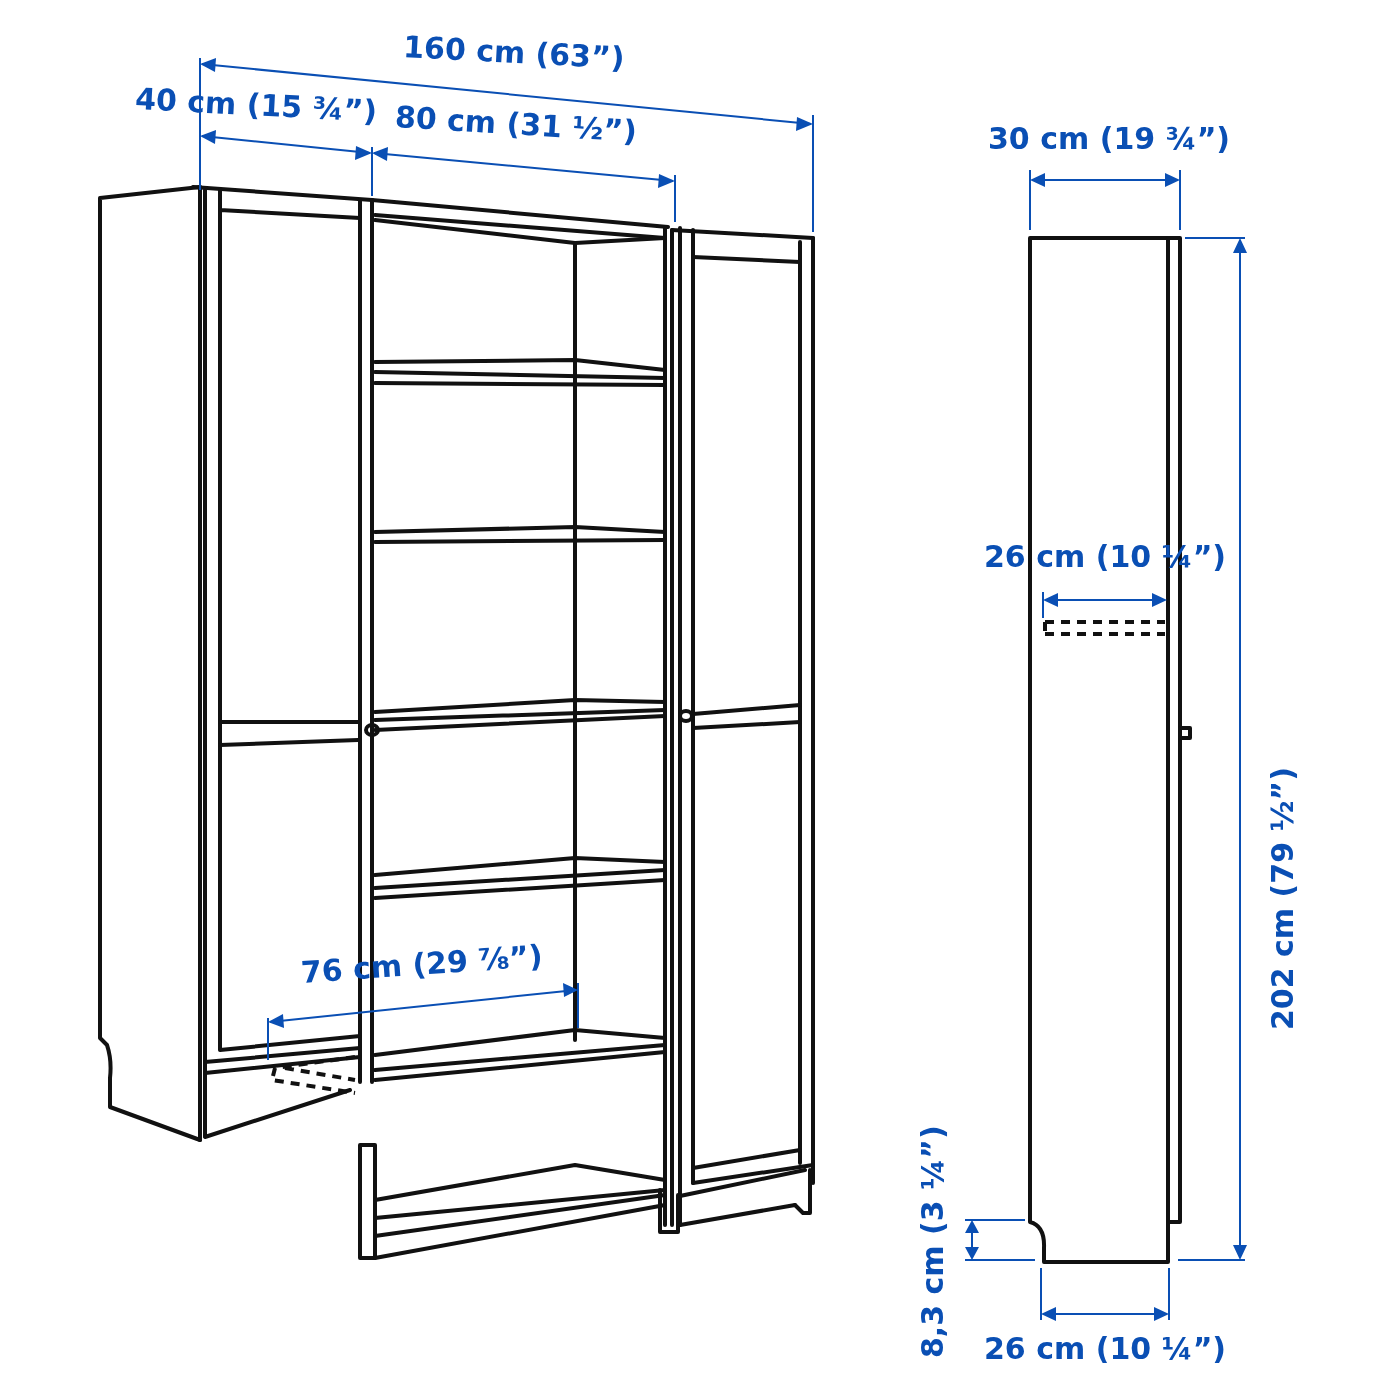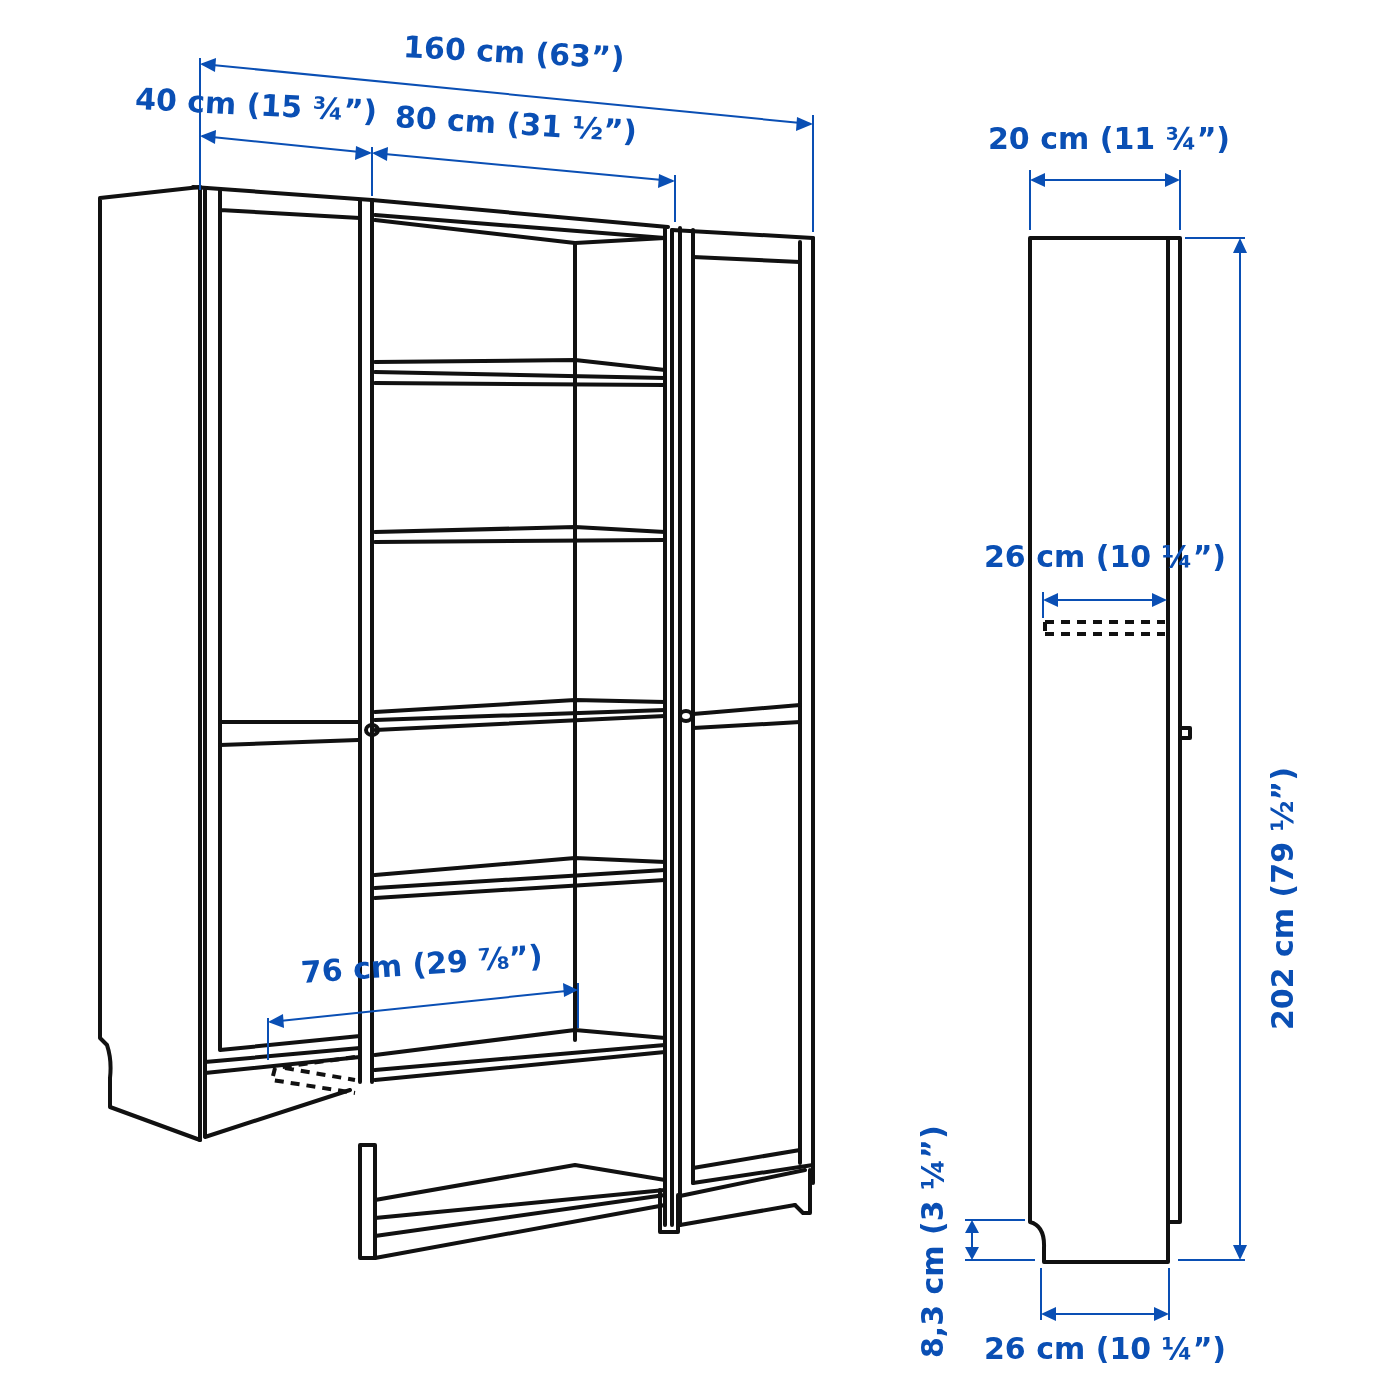--- a/index.html
+++ b/index.html
@@ -148,18 +148,18 @@
       <polygon class="arrow" points="1041,1314 1056,1307 1056,1321"></polygon>
       <polygon class="arrow" points="1169,1314 1154,1307 1154,1321"></polygon>
     </g>
   </svg>
 
   <div class="label" style="left:404px; top:32px; transform:rotate(3deg); transform-origin:left top;">160 cm (63”)</div>
   <div class="label" style="left:136px; top:84px; transform:rotate(3deg); transform-origin:left top;">40 cm (15 ¾”)</div>
   <div class="label" style="left:396px; top:102px; transform:rotate(3.5deg); transform-origin:left top;">80 cm (31 ½”)</div>
   <div class="label" style="left:300px; top:958px; transform:rotate(-4deg); transform-origin:left top;">76 cm (29 ⅞”)</div>
 
-  <div class="label" style="left:988px; top:124px;">20 cm (11 ¾”)</div>
+  <div class="label" style="left:988px; top:124px;">30 cm (19 ¾”)</div>
   <div class="label" style="left:984px; top:542px;">26 cm (10 ¼”)</div>
   <div class="label" style="left:1268px; top:1030px; transform:rotate(-90deg); transform-origin:left top;">202 cm (79 ½”)</div>
   <div class="label" style="left:918px; top:1358px; transform:rotate(-90deg); transform-origin:left top;">8,3 cm (3 ¼”)</div>
   <div class="label" style="left:984px; top:1334px;">26 cm (10 ¼”)</div>
 </div>
 
 </body></html>

